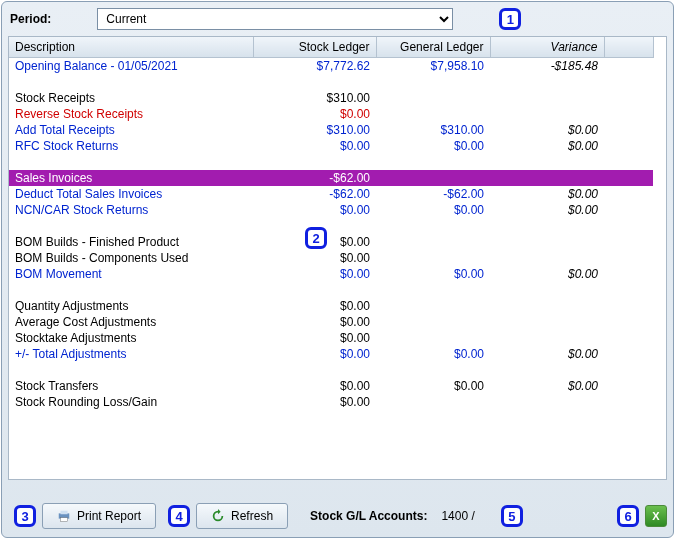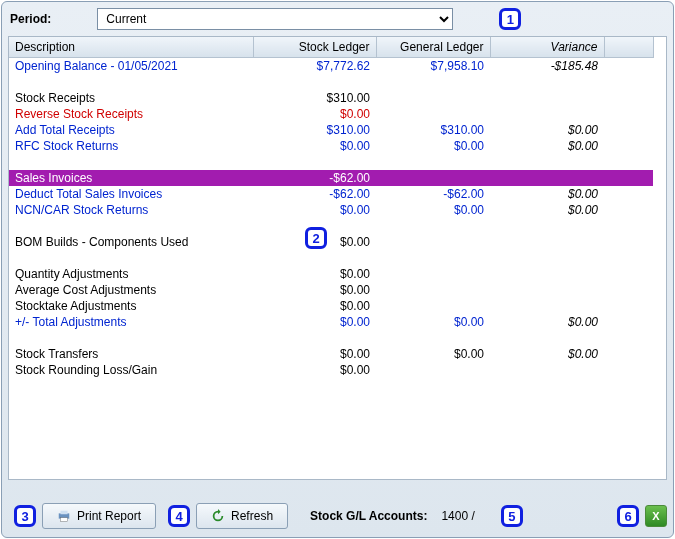--- a/index.html
+++ b/index.html
@@ -233,24 +233,38 @@
               <td class="col-desc"><span class="c-blue">NCN/CAR Stock Returns</span></td>
               <td class="col-sl"><span class="c-blue">$0.00</span></td>
               <td class="col-gl"><span class="c-blue">$0.00</span></td>
               <td class="col-var"><span class="c-black">$0.00</span></td>
               <td class="col-pad"></td>
             </tr>
             <tr class="blank">
               <td colspan="5"></td>
             </tr>
             <tr>
+              <td class="col-desc"><span class="c-black">BOM Builds - Finished Product</span></td>
+              <td class="col-sl"><span class="c-black">$0.00</span></td>
+              <td class="col-gl"><span class="c-black"></span></td>
+              <td class="col-var"><span class="c-black"></span></td>
+              <td class="col-pad"></td>
+            </tr>
+            <tr>
               <td class="col-desc"><span class="c-black">BOM Builds - Components Used</span></td>
               <td class="col-sl"><span class="c-black">$0.00</span></td>
               <td class="col-gl"><span class="c-black"></span></td>
               <td class="col-var"><span class="c-black"></span></td>
+              <td class="col-pad"></td>
+            </tr>
+            <tr>
+              <td class="col-desc"><span class="c-blue">BOM Movement</span></td>
+              <td class="col-sl"><span class="c-blue">$0.00</span></td>
+              <td class="col-gl"><span class="c-blue">$0.00</span></td>
+              <td class="col-var"><span class="c-black">$0.00</span></td>
               <td class="col-pad"></td>
             </tr>
             <tr class="blank">
               <td colspan="5"></td>
             </tr>
             <tr>
               <td class="col-desc"><span class="c-black">Quantity Adjustments</span></td>
               <td class="col-sl"><span class="c-black">$0.00</span></td>
               <td class="col-gl"><span class="c-black"></span></td>
               <td class="col-var"><span class="c-black"></span></td>

